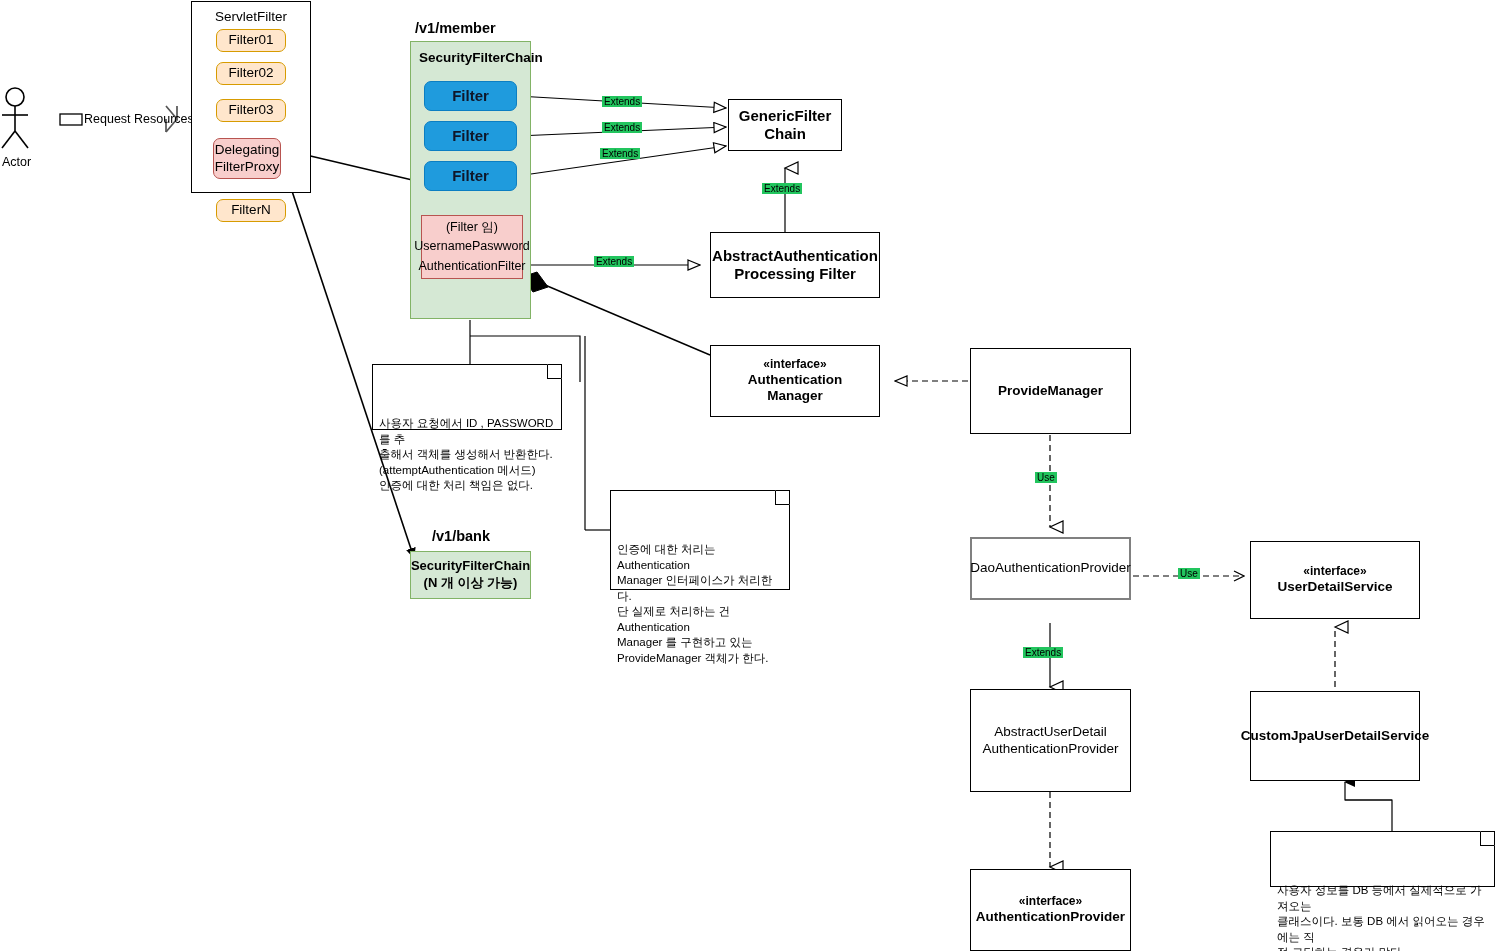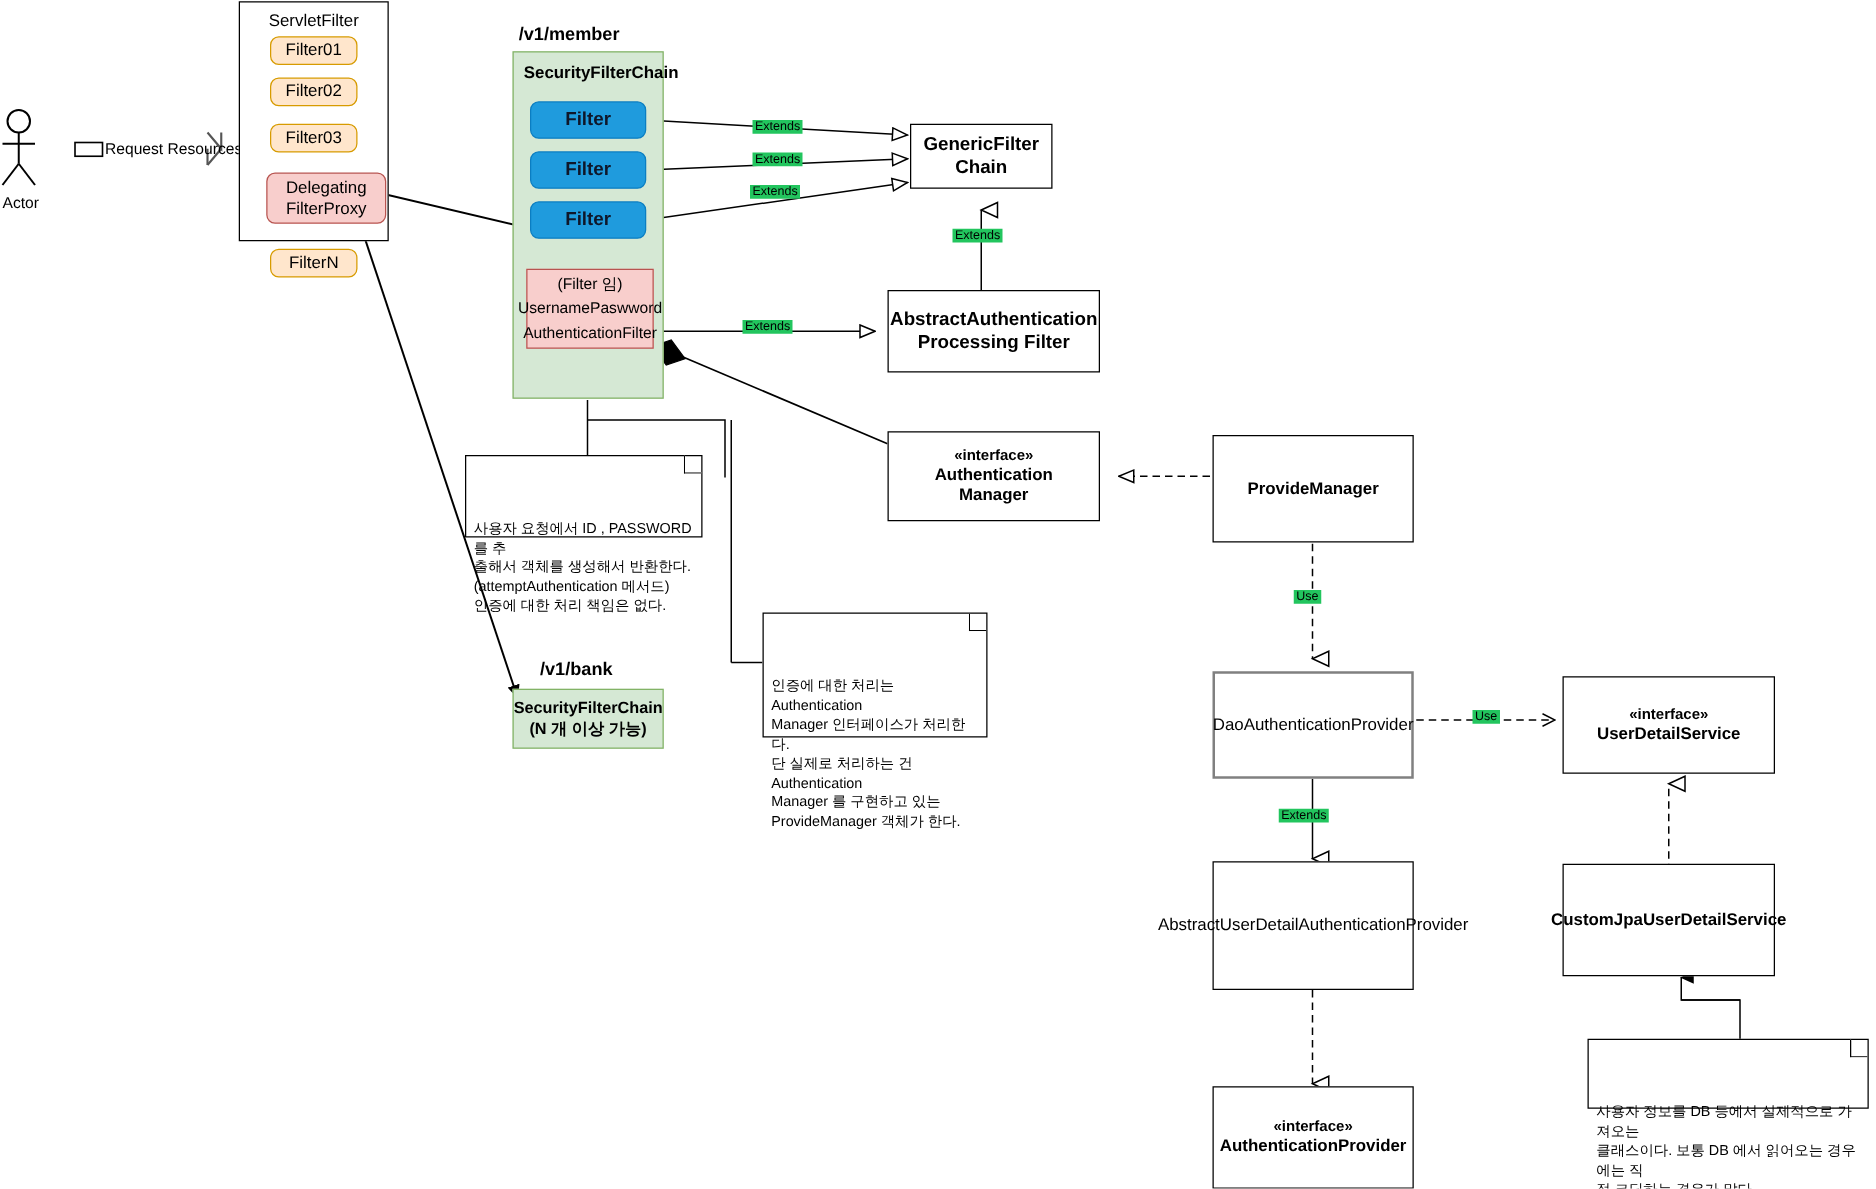--- a/index.html
+++ b/index.html
@@ -243,21 +243,21 @@
   </div>
   <div class="node filter-pill" style="left:216px; top:29px; width:70px; height:23px;">
     <span>Filter01</span>
   </div>
   <div class="node filter-pill" style="left:216px; top:62px; width:70px; height:23px;">
     <span>Filter02</span>
   </div>
   <div class="node filter-pill" style="left:216px; top:99px; width:70px; height:23px;">
     <span>Filter03</span>
   </div>
-  <div class="node proxy-pill" style="left:213px; top:138px; width:96px; height:41px;">
+  <div class="node proxy-pill" style="left:213px; top:138px; width:68px; height:41px;">
     <span>Delegating</span>
     <span>FilterProxy</span>
   </div>
   <div class="node filter-pill" style="left:216px; top:199px; width:70px; height:23px;">
     <span>FilterN</span>
   </div>
 
   <div class="group-label" style="left:415px; top:20px;">/v1/member</div>
   <div class="node green-group" style="left:410px; top:41px; width:121px; height:278px;">
     <div class="green-title">SecurityFilterChain</div>
@@ -305,25 +305,25 @@
   <div class="node iface-box" style="left:710px; top:345px; width:170px; height:72px;">
     <span style="font-size:12px;">«interface»</span>
     <span>Authentication</span>
     <span>Manager</span>
   </div>
 
   <div class="node plain-box" style="left:970px; top:348px; width:161px; height:86px;font-weight:bold;">
     <span>ProvideManager</span>
   </div>
 
-  <div class="node plain-box thickgray" style="left:970px; top:537px; width:161px; height:86px;">
+  <div class="node plain-box thickgray" style="left:970px; top:537px; width:161px; height:63px;">
     <span>DaoAuthenticationProvider</span>
   </div>
 
-  <div class="node plain-box" style="left:970px; top:689px; width:161px; height:103px; flex-direction:row;">
+  <div class="node plain-box" style="left:970px; top:689px; width:161px; height:103px; flex-direction:column;">
     <span>AbstractUserDetail</span>
     <span>AuthenticationProvider</span>
   </div>
 
   <div class="node iface-box" style="left:970px; top:869px; width:161px; height:82px;">
     <span style="font-size:12px;">«interface»</span>
     <span>AuthenticationProvider</span>
   </div>
 
   <div class="node iface-box" style="left:1250px; top:541px; width:170px; height:78px;">

